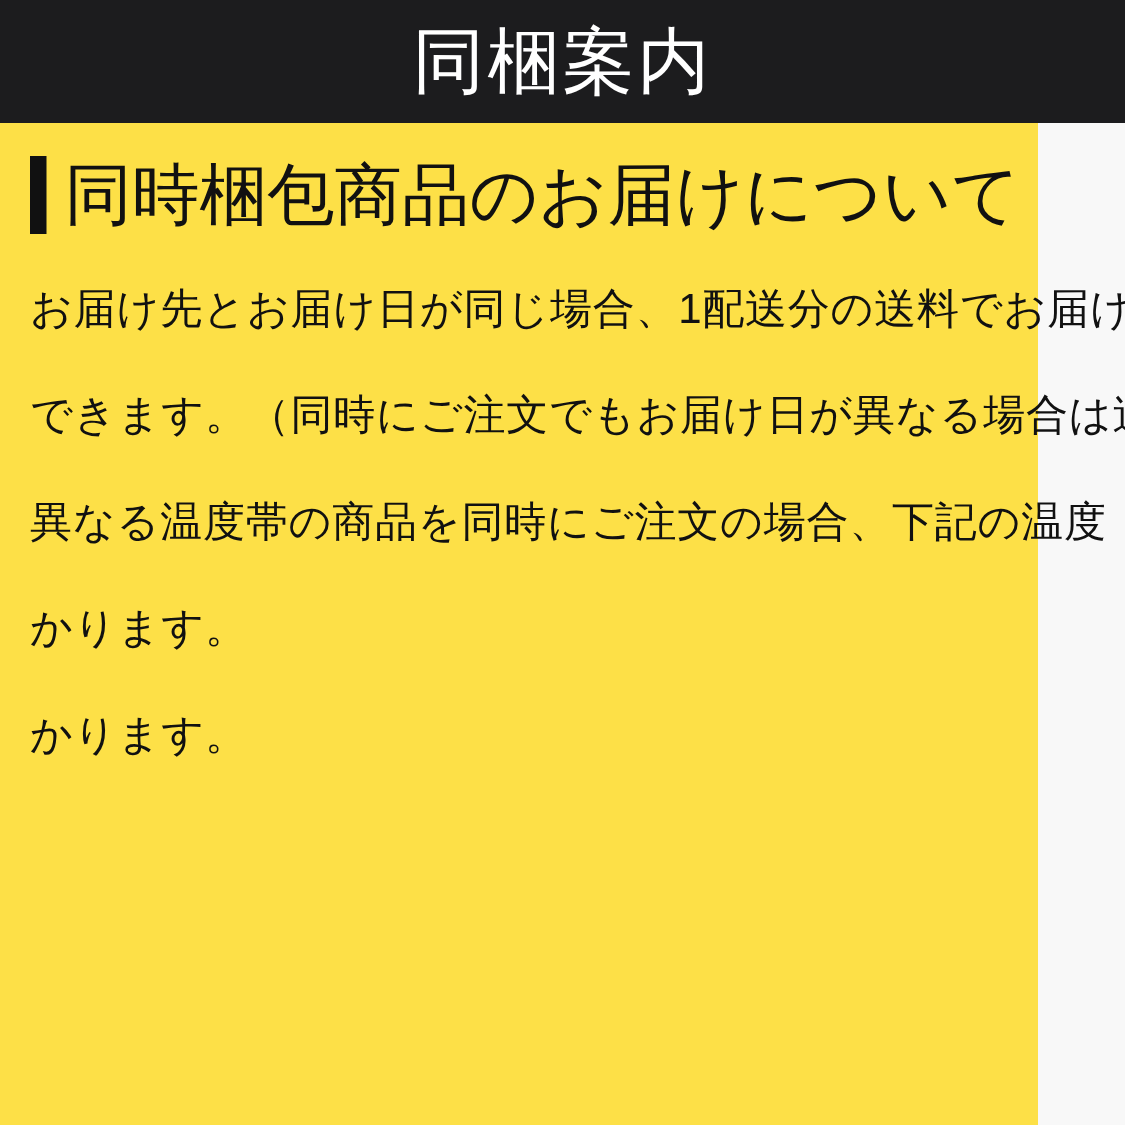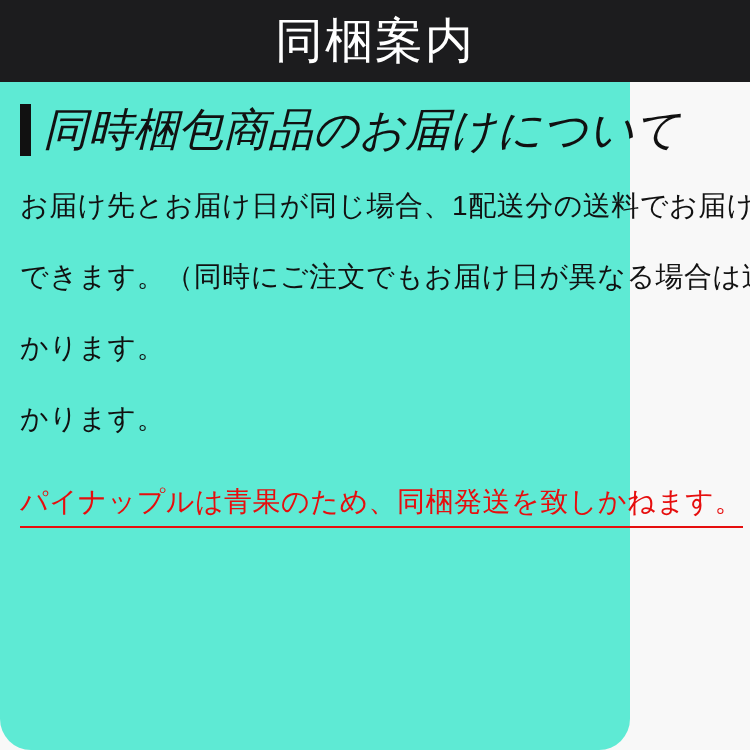--- a/index.html
+++ b/index.html
@@ -8,25 +8,24 @@
   }
   body {
     width: 750px;
     height: 750px;
     background: #f8f8f8;
     font-family: "Liberation Sans", "DejaVu Sans", sans-serif;
     color: #111111;
     overflow: hidden;
   }
   .page {
-    width: 630px;
+    width: 692px;
     height: 750px;
-    background: #5eead4;
+    background: #fde047;
     position: relative;
-    border-radius: 31px;
   }
   .top-banner {
     width: 750px;
     height: 82px;
     background: #1c1c1e;
     color: #ffffff;
     display: flex;
     align-items: center;
     justify-content: center;
     font-size: 48px;
@@ -37,21 +36,20 @@
   }
   .section-heading {
     margin-top: 22px;
     font-size: 45px;
     line-height: 52px;
     border-left: 11px solid #111111;
     padding-left: 12px;
     white-space: nowrap;
     letter-spacing: 0px;
     color: #111111;
-    font-style: italic;
   }
   .body-text {
     margin-top: 26px;
     font-size: 28px;
     line-height: 47px;
     letter-spacing: 0.5px;
   }
   .body-text .line,
   .note .line {
     white-space: nowrap;
@@ -86,29 +84,27 @@
     <span>同梱案内</span>
   </div>
 
   <div class="content">
 
     <div class="section-heading">同時梱包商品のお届けについて</div>
 
     <div class="body-text">
       <div class="line">お届け先とお届け日が同じ場合、1配送分の送料でお届け</div>
       <div class="line">できます。（同時にご注文でもお届け日が異なる場合は送</div>
+      <div class="line">異なる温度帯の商品を同時にご注文の場合、下記の温度</div>
     </div>
 
     <div class="note">
       <div class="line">かります。</div>
     </div>
 
     <div class="note">
       <div class="line">かります。</div>
     </div>
 
-    <div class="warning">
-      <span class="warning-text">パイナップルは青果のため、同梱発送を致しかねます。</span>
-    </div>
 
   </div>
 
 </div>
 
 </body></html>

